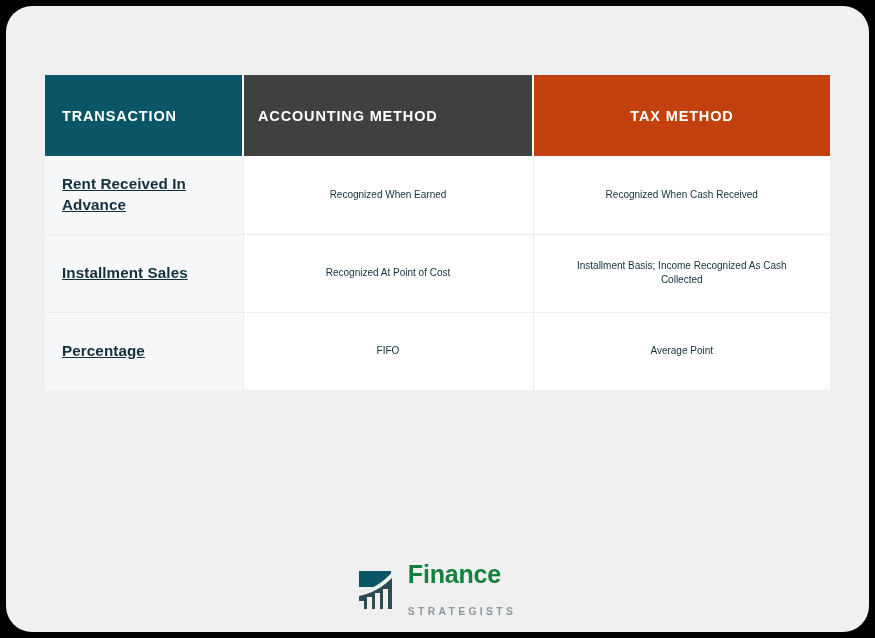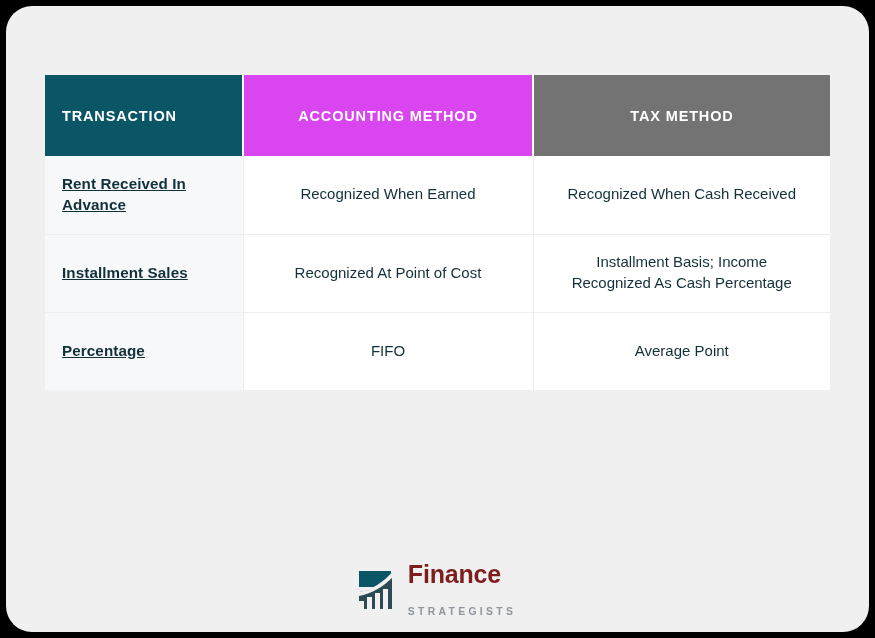--- a/index.html
+++ b/index.html
@@ -56,26 +56,26 @@
     vertical-align: middle;
     box-sizing: border-box;
   }
   th.head-transaction {
     background: #0a5566;
     text-align: left;
     padding-left: 17px;
     border-right: 2px solid #ffffff;
   }
   th.head-accounting {
-    background: #d946ef;
-    text-align: center;
+    background: #404040;
+    text-align: left;
     border-right: 2px solid #ffffff;
   }
   th.head-tax {
-    background: #737373;
+    background: #c2410c;
     text-align: center;
   }
 
   tbody td {
     height: 78px;
     box-sizing: border-box;
     vertical-align: middle;
     color: #12303a;
     border-bottom: 1px solid #eceef1;
     line-height: 1.38;
@@ -90,21 +90,21 @@
     text-align: left;
     padding: 0 12px 0 17px;
     border-right: 1px solid #eceef1;
     letter-spacing: 0.1px;
     text-decoration: underline;
   }
 
   td.cell-method {
     background: #ffffff;
     font-weight: normal;
-    font-size: 15px;
+    font-size: 10px;
     text-align: center;
     padding: 0 22px;
   }
   td.cell-accounting { border-right: 1px solid #eceef1; }
 
   .logo-block {
     position: absolute;
     left: 0;
     right: 0;
     top: 556px;
@@ -120,21 +120,21 @@
   .logo-mark { display: block; }
   .logo-words {
     display: flex;
     flex-direction: column;
     justify-content: center;
     line-height: 1;
   }
   .logo-word-primary {
     font-size: 25px;
     font-weight: bold;
-    color: #7f1d1d;
+    color: #15803d;
     letter-spacing: -0.2px;
   }
   .logo-word-secondary {
     font-size: 10.4px;
     font-weight: bold;
     color: #8e969b;
     letter-spacing: 3.3px;
     margin-top: 20px;
   }
 </style>
@@ -159,21 +159,21 @@
       </thead>
       <tbody>
         <tr>
           <td class="cell-transaction">Rent Received In Advance</td>
           <td class="cell-method cell-accounting">Recognized When Earned</td>
           <td class="cell-method cell-tax">Recognized When Cash Received</td>
         </tr>
         <tr>
           <td class="cell-transaction">Installment Sales</td>
           <td class="cell-method cell-accounting">Recognized At Point of Cost</td>
-          <td class="cell-method cell-tax">Installment Basis; Income Recognized As Cash Percentage</td>
+          <td class="cell-method cell-tax">Installment Basis; Income Recognized As Cash Collected</td>
         </tr>
         <tr>
           <td class="cell-transaction">Percentage</td>
           <td class="cell-method cell-accounting">FIFO</td>
           <td class="cell-method cell-tax">Average Point</td>
         </tr>
       </tbody>
     </table>
   </div>
 

